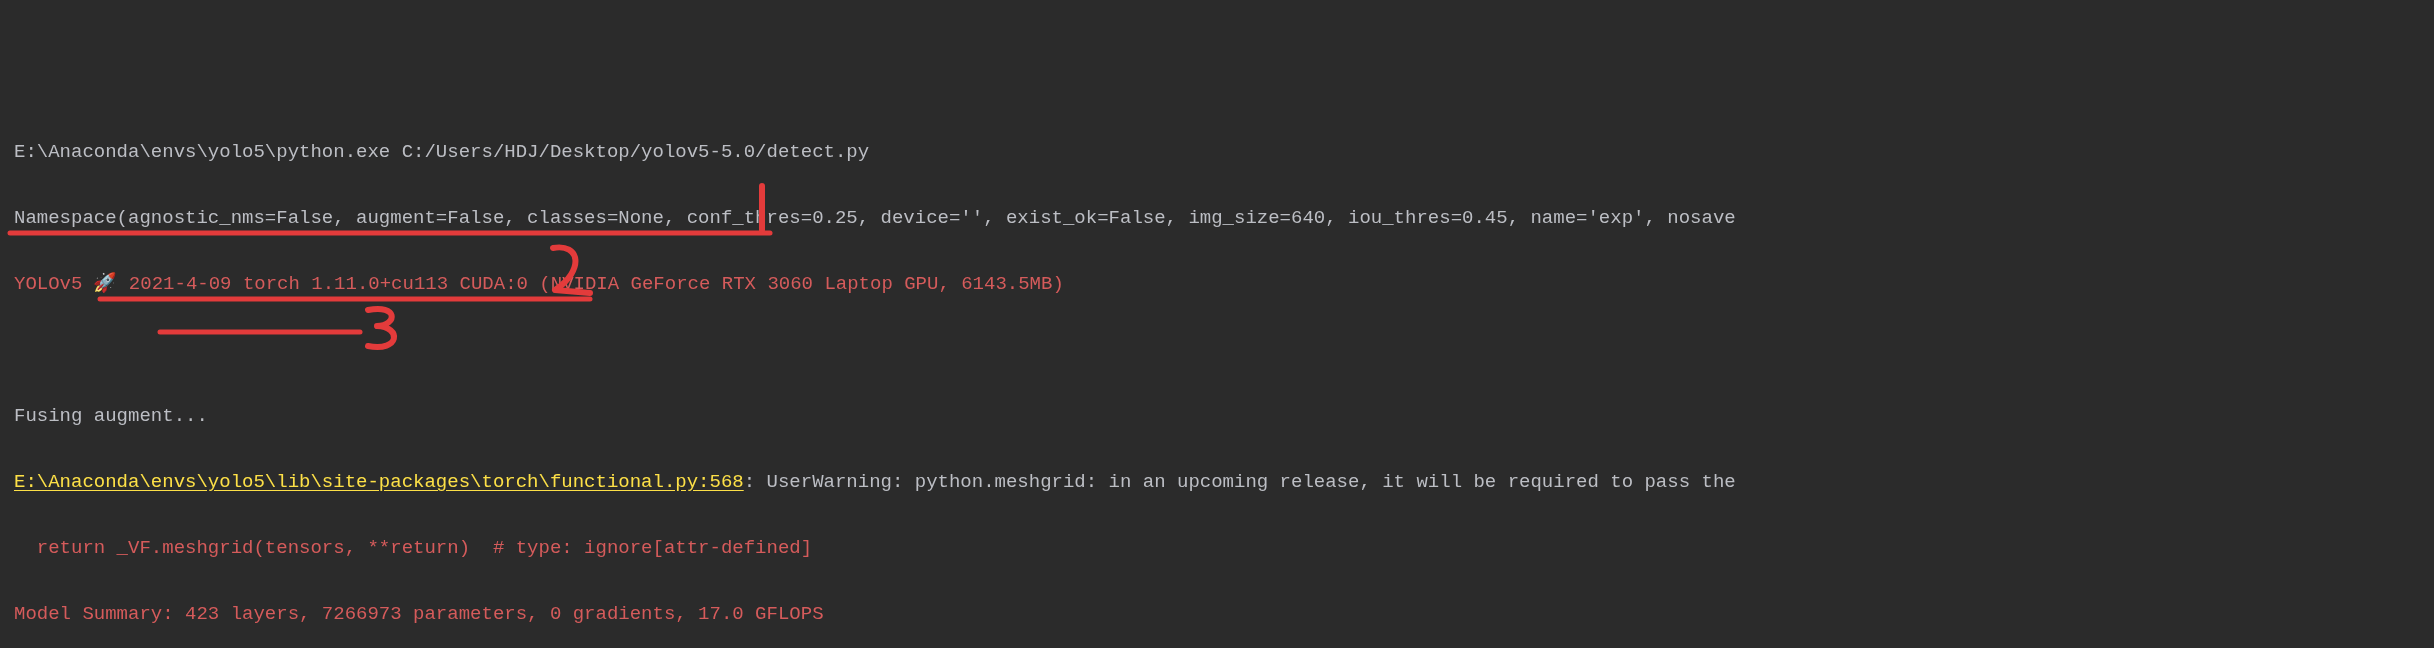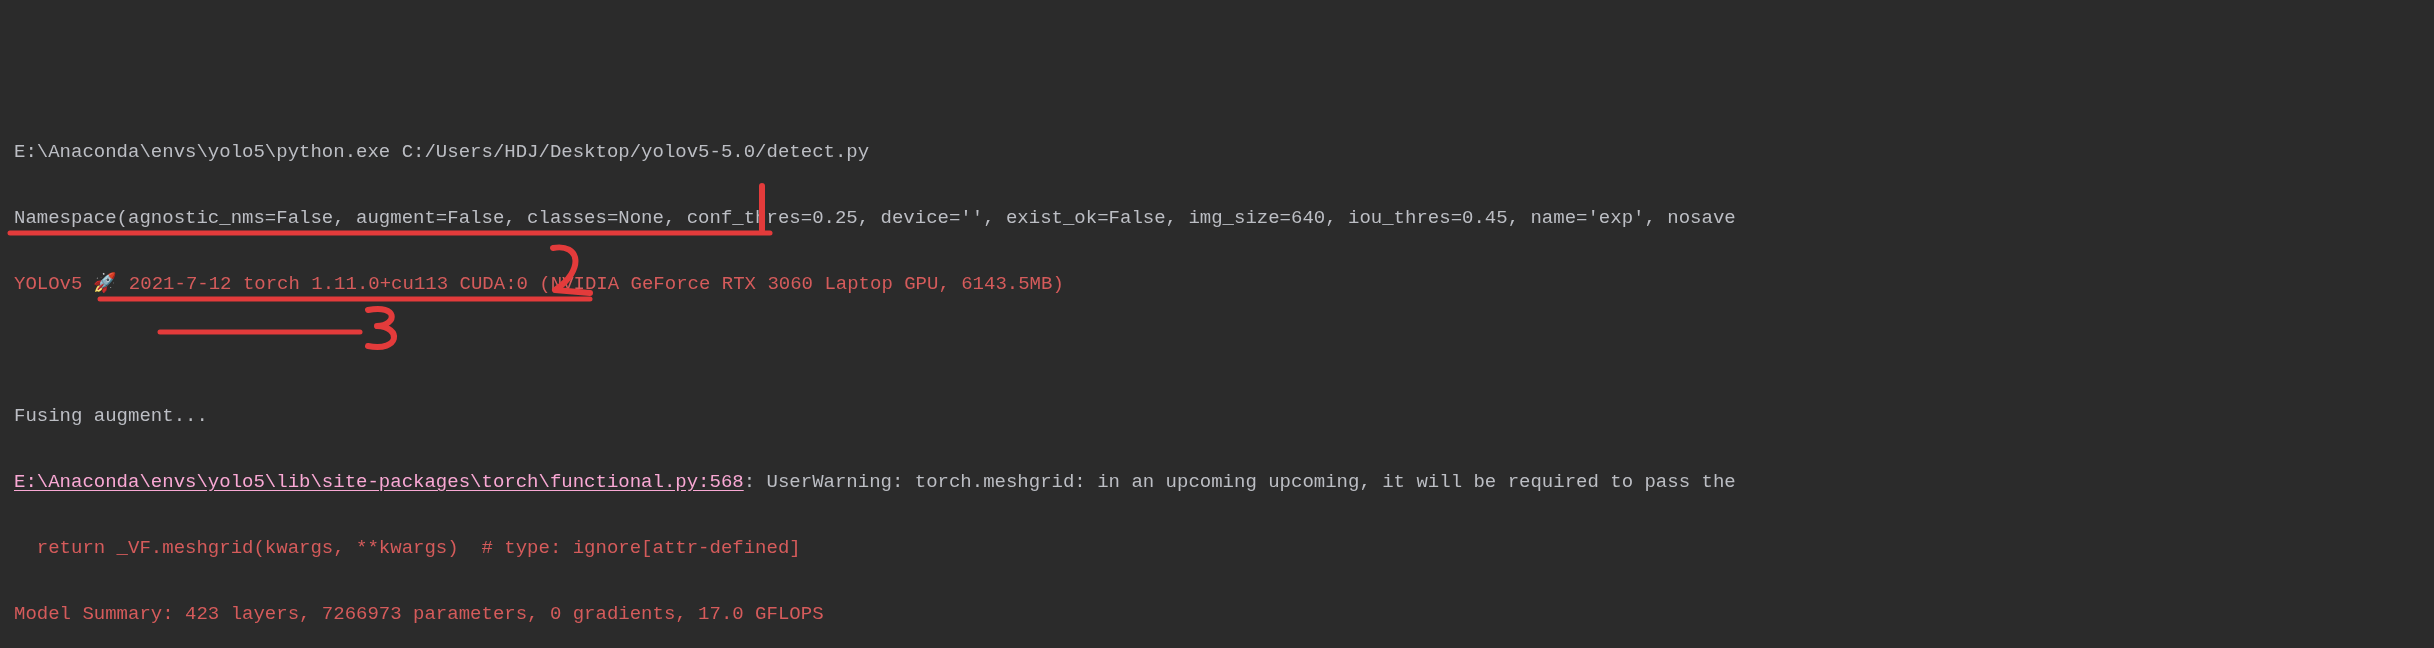--- a/index.html
+++ b/index.html
@@ -9,41 +9,41 @@
     font-size: 19px;
     line-height: 33px;
     color: #bcbec4;
     white-space: pre;
     overflow-x: hidden;
     padding: 4px 0 0 14px;
     position: relative;
   }
   .line { display: block; white-space: pre; }
   .red { color: #d55b5b; }
-  .link { color: #f9a8d4; text-decoration: underline; text-underline-offset: 3px; margin-top: 27px; }
+  .link { color: #fde047; text-decoration: underline; text-underline-offset: 3px; margin-top: 27px; }
   .annot-svg {
     position: absolute;
     top: 0; left: 0;
     pointer-events: none;
   }
   .annot-svg line { stroke: #e33b3b; stroke-width: 5; stroke-linecap: round; }
   .annot-svg path { stroke: #e33b3b; stroke-width: 6; fill: none; stroke-linecap: round; stroke-linejoin: round; }
 </style>
 </head>
 <body>
 
 
 
 <span class="line">E:\Anaconda\envs\yolo5\python.exe C:/Users/HDJ/Desktop/yolov5-5.0/detect.py</span>
 <span class="line">Namespace(agnostic_nms=False, augment=False, classes=None, conf_thres=0.25, device='', exist_ok=False, img_size=640, iou_thres=0.45, name='exp', nosave</span>
-<span class="line red">YOLOv5 🚀 2021-7-12 torch 1.11.0+cu113 CUDA:0 (NVIDIA GeForce RTX 3060 Laptop GPU, 6143.5MB)</span>
+<span class="line red">YOLOv5 🚀 2021-4-09 torch 1.11.0+cu113 CUDA:0 (NVIDIA GeForce RTX 3060 Laptop GPU, 6143.5MB)</span>
 <span class="line"> </span>
 <span class="line">Fusing augment... </span>
-<span class="line"><span class="link">E:\Anaconda\envs\yolo5\lib\site-packages\torch\functional.py:568</span><span>: UserWarning: torch.meshgrid: in an upcoming upcoming, it will be required to pass the </span></span>
-<span class="line red">  return _VF.meshgrid(kwargs, **kwargs)  # type: ignore[attr-defined]</span>
+<span class="line"><span class="link">E:\Anaconda\envs\yolo5\lib\site-packages\torch\functional.py:568</span><span>: UserWarning: python.meshgrid: in an upcoming release, it will be required to pass the </span></span>
+<span class="line red">  return _VF.meshgrid(tensors, **return)  # type: ignore[attr-defined]</span>
 <span class="line red">Model Summary: 423 layers, 7266973 parameters, 0 gradients, 17.0 GFLOPS</span>
 
 
 
 
 
 
 
 
 

